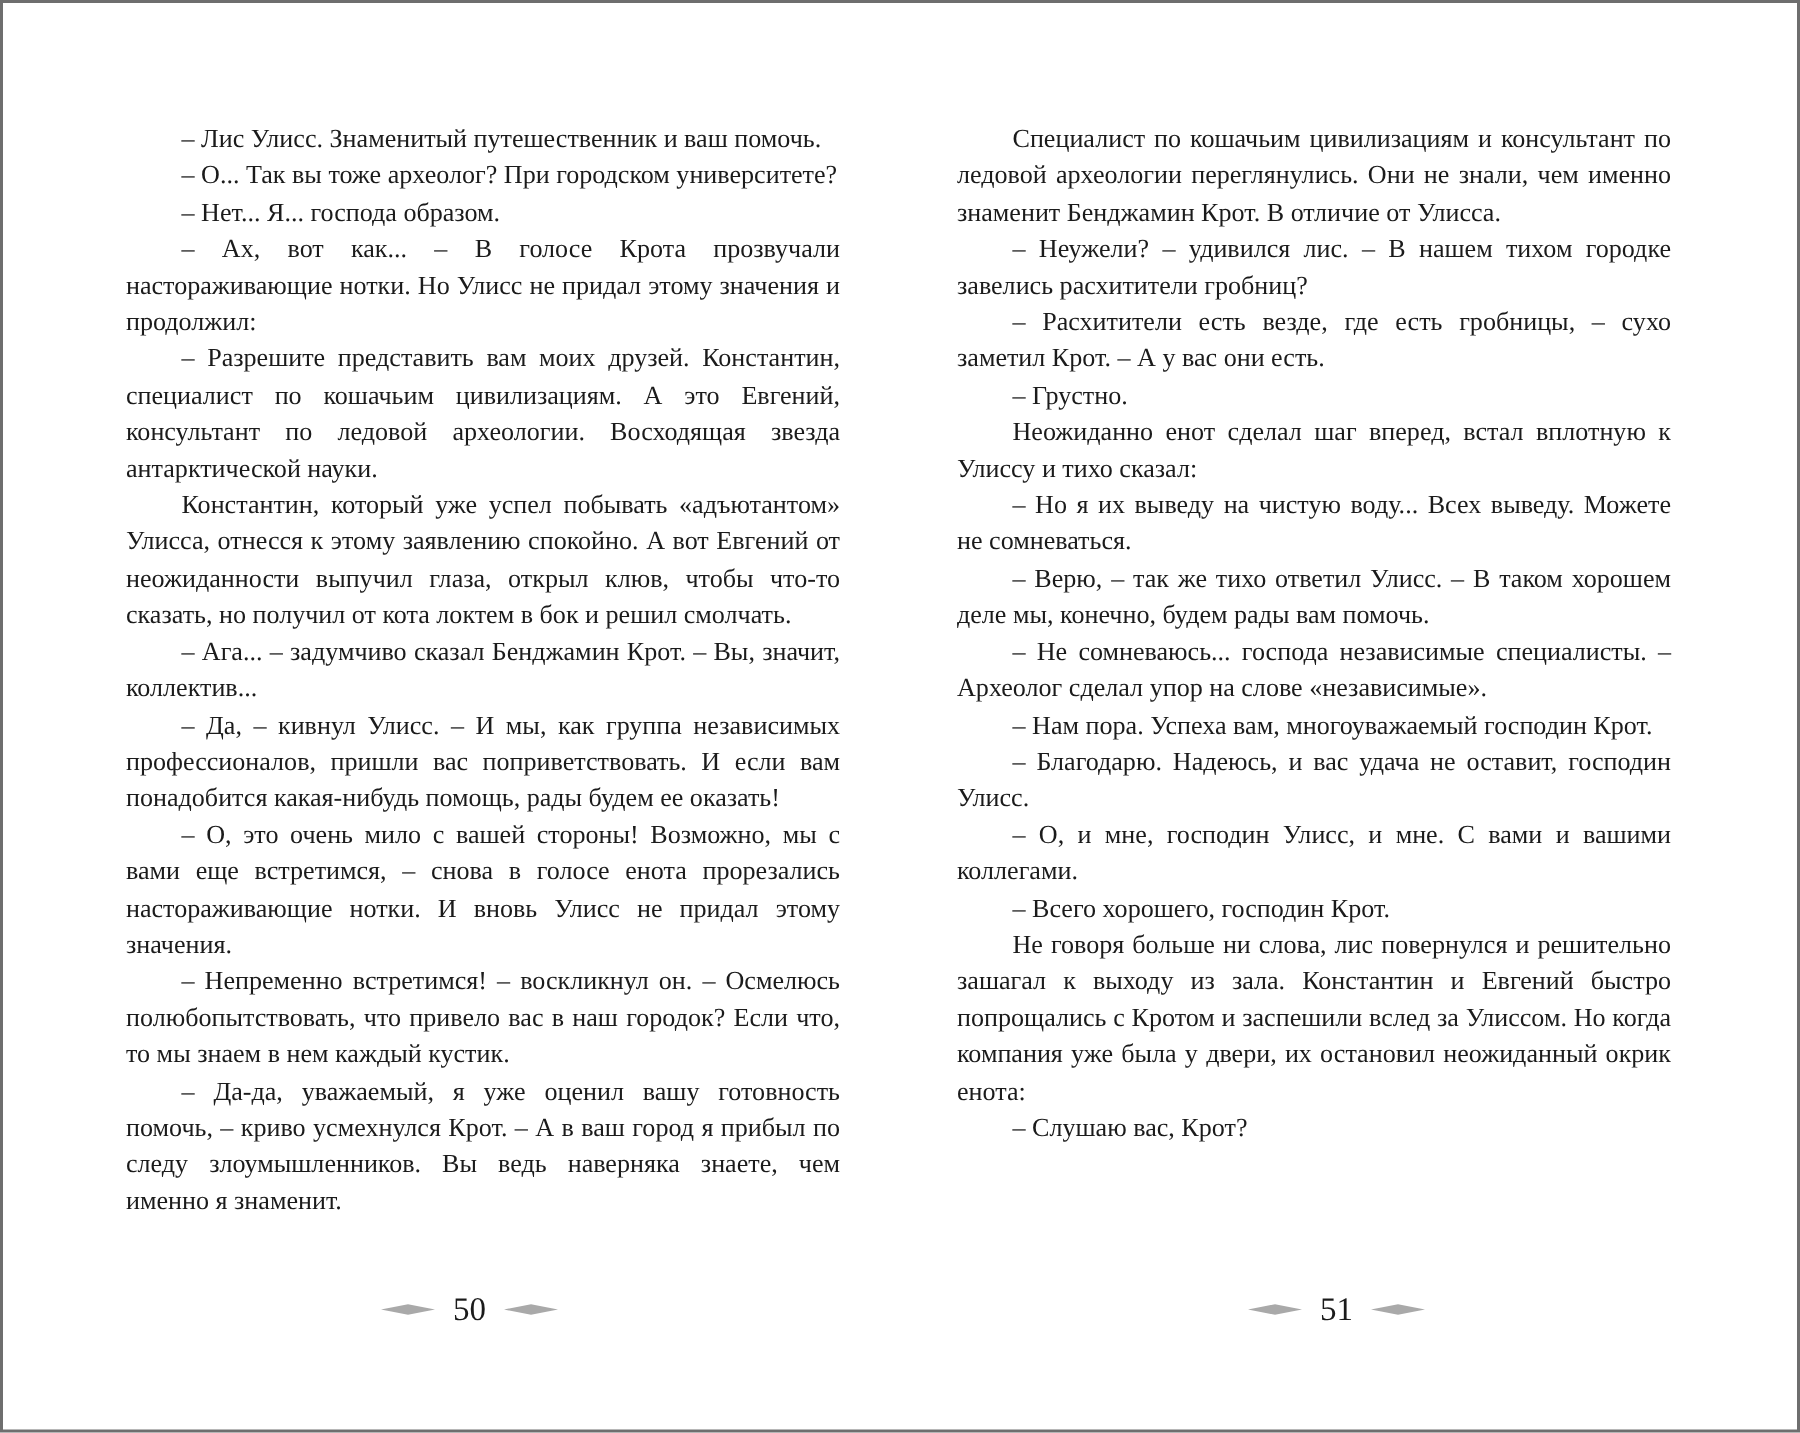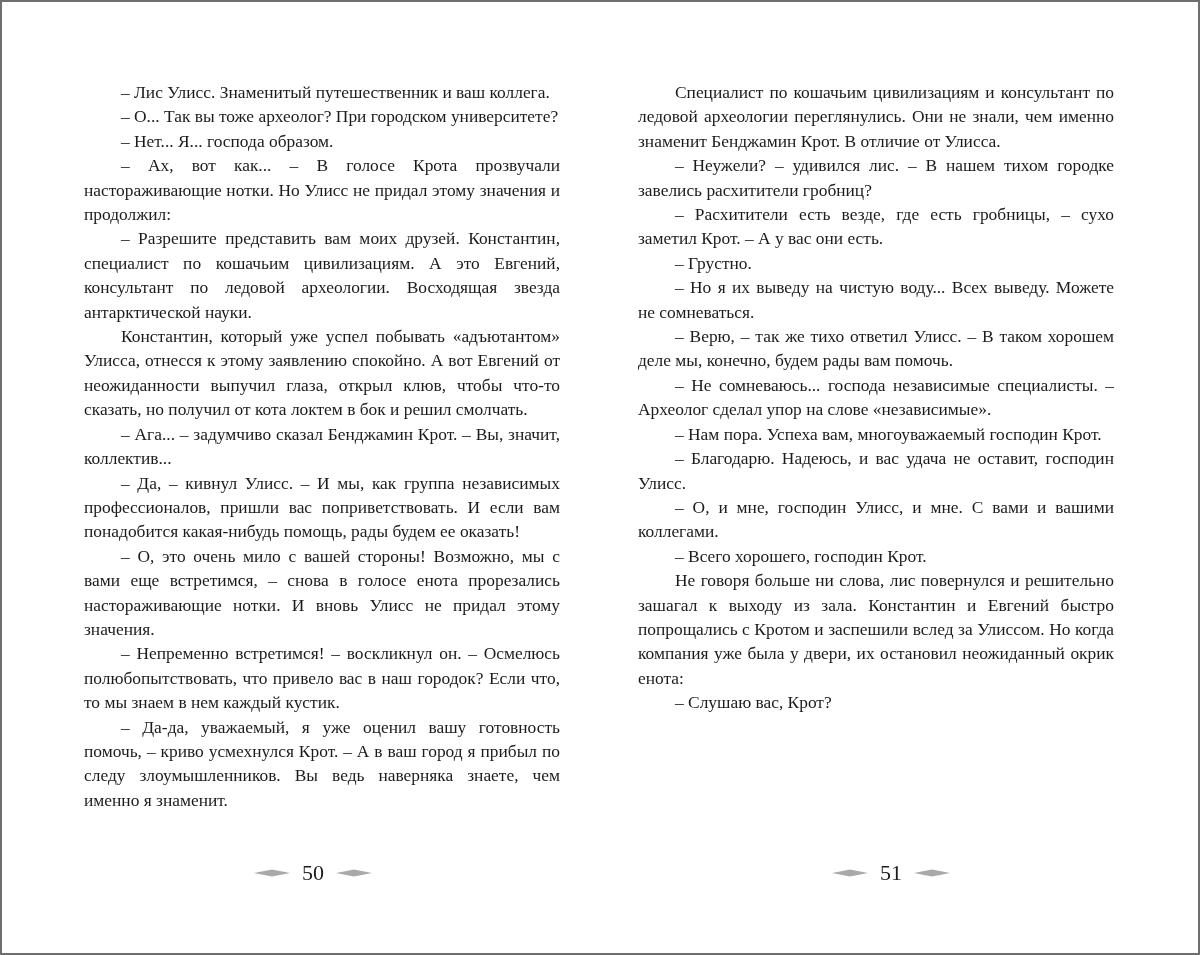--- a/index.html
+++ b/index.html
@@ -28,21 +28,21 @@
   .folio-left { left: 211px; }
   .folio-right { left: 789px; }
   .ornament { width: 36px; height: 8px; display: block; }
 </style>
 </head>
 <body>
 
 <div class="frame">
 
   <div class="page page-left">
-    <p>– Лис Улисс. Знаменитый путешественник и ваш коллега.</p>
+    <p>– Лис Улисс. Знаменитый путешественник и ваш помочь.</p>
     <p>– О... Так вы тоже археолог? При городском университете?</p>
     <p>– Нет... Я... господа образом.</p>
     <p>– Ах, вот как... – В голосе Крота прозвучали настораживающие нотки. Но Улисс не придал этому значения и продолжил:</p>
     <p>– Разрешите представить вам моих друзей. Константин, специалист по кошачьим цивилизациям. А это Евгений, консультант по ледовой археологии. Восходящая звезда антарктической науки.</p>
     <p>Константин, который уже успел побывать «адъютантом» Улисса, отнесся к этому заявлению спокойно. А вот Евгений от неожиданности выпучил глаза, открыл клюв, чтобы что-то сказать, но получил от кота локтем в бок и решил смолчать.</p>
     <p>– Ага... – задумчиво сказал Бенджамин Крот. – Вы, значит, коллектив...</p>
     <p>– Да, – кивнул Улисс. – И мы, как группа независимых профессионалов, пришли вас поприветствовать. И если вам понадобится какая-нибудь помощь, рады будем ее оказать!</p>
     <p>– О, это очень мило с вашей стороны! Возможно, мы с вами еще встретимся, – снова в голосе енота прорезались настораживающие нотки. И вновь Улисс не придал этому значения.</p>
     <p>– Непременно встретимся! – воскликнул он. – Осмелюсь полюбопытствовать, что привело вас в наш городок? Если что, то мы знаем в нем каждый кустик.</p>
     <p>– Да-да, уважаемый, я уже оценил вашу готовность помочь, – криво усмехнулся Крот. – А в ваш город я прибыл по следу злоумышленников. Вы ведь наверняка знаете, чем именно я знаменит.</p>
@@ -56,20 +56,21 @@
     <svg class="ornament" viewBox="0 0 36 8">
       <path d="M0 4 L18 0.5 L36 4 L18 7.5 Z" fill="#a9a9a9"></path>
     </svg>
   </div>
 
   <div class="page page-right">
     <p>Специалист по кошачьим цивилизациям и консультант по ледовой археологии переглянулись. Они не знали, чем именно знаменит Бенджамин Крот. В отличие от Улисса.</p>
     <p>– Неужели? – удивился лис. – В нашем тихом городке завелись расхитители гробниц?</p>
     <p>– Расхитители есть везде, где есть гробницы, – сухо заметил Крот. – А у вас они есть.</p>
     <p>– Грустно.</p>
+    <p>Неожиданно енот сделал шаг вперед, встал вплотную к Улиссу и тихо сказал:</p>
     <p>– Но я их выведу на чистую воду... Всех выведу. Можете не сомневаться.</p>
     <p>– Верю, – так же тихо ответил Улисс. – В таком хорошем деле мы, конечно, будем рады вам помочь.</p>
     <p>– Не сомневаюсь... господа независимые специалисты. – Археолог сделал упор на слове «независимые».</p>
     <p>– Нам пора. Успеха вам, многоуважаемый господин Крот.</p>
     <p>– Благодарю. Надеюсь, и вас удача не оставит, господин Улисс.</p>
     <p>– О, и мне, господин Улисс, и мне. С вами и вашими коллегами.</p>
     <p>– Всего хорошего, господин Крот.</p>
     <p>Не говоря больше ни слова, лис повернулся и решительно зашагал к выходу из зала. Константин и Евгений быстро попрощались с Кротом и заспешили вслед за Улиссом. Но когда компания уже была у двери, их остановил неожиданный окрик енота:</p>
     <p>– Слушаю вас, Крот?</p>
   </div>

